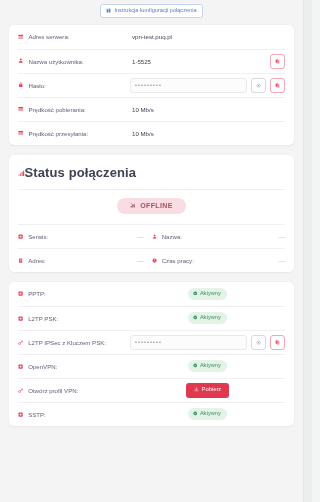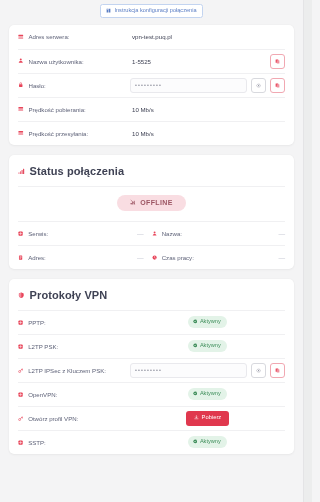--- a/index.html
+++ b/index.html
@@ -64,23 +64,22 @@
     border-radius: 5px;
     box-shadow: 0 0 1.5px rgba(0,0,0,0.055), 0 1px 2.5px rgba(0,0,0,0.045);
     margin-bottom: 10px;
     padding: 0 9px;
     overflow: hidden;
   }
 
   .card-header {
     display: flex;
     align-items: center;
-    gap: 5px;
     padding: 10px 0 9px 0;
-    font-size: 11px;
+    font-size: 13px;
     font-weight: bold;
     color: #3f4254;
     letter-spacing: 0.1px;
   }
 
   
   .row {
     display: flex;
     align-items: center;
     min-height: 24px;
@@ -428,29 +427,20 @@
           <span>Czas pracy:</span>
         </span>
         <span class="hv">—</span>
       </div>
     </div>
 
   </div>
 
   <div class="card">
 
-    <div class="card-header">
-      <span class="gi">
-        <svg width="6.6" height="6.6" viewBox="0 0 16 16">
-            <path d="M8 1.2l5.8 2.3v4.2c0 3.6-2.4 6.1-5.8 7.1-3.4-1-5.8-3.5-5.8-7.1V3.5z" fill="#e8455a"></path>
-            <path d="M8 1.2v13.6c-3.4-1-5.8-3.5-5.8-7.1V3.5z" fill="#f2899a"></path>
-          </svg>
-      </span>
-      <span>Protokoły VPN</span>
-    </div>
 
     <div class="row">
       <div class="row-label">
         <span class="gi">
           <svg width="5.2" height="5.2" viewBox="0 0 16 16">
               <rect x="1.5" y="1.5" width="13" height="13" rx="2.6" fill="#e8455a"></rect>
               <path d="M8 4.6v6.8M4.6 8h6.8" stroke="#fff" stroke-width="1.6" stroke-linecap="round"></path>
             </svg>
         </span>
         <span>PPTP:</span>

